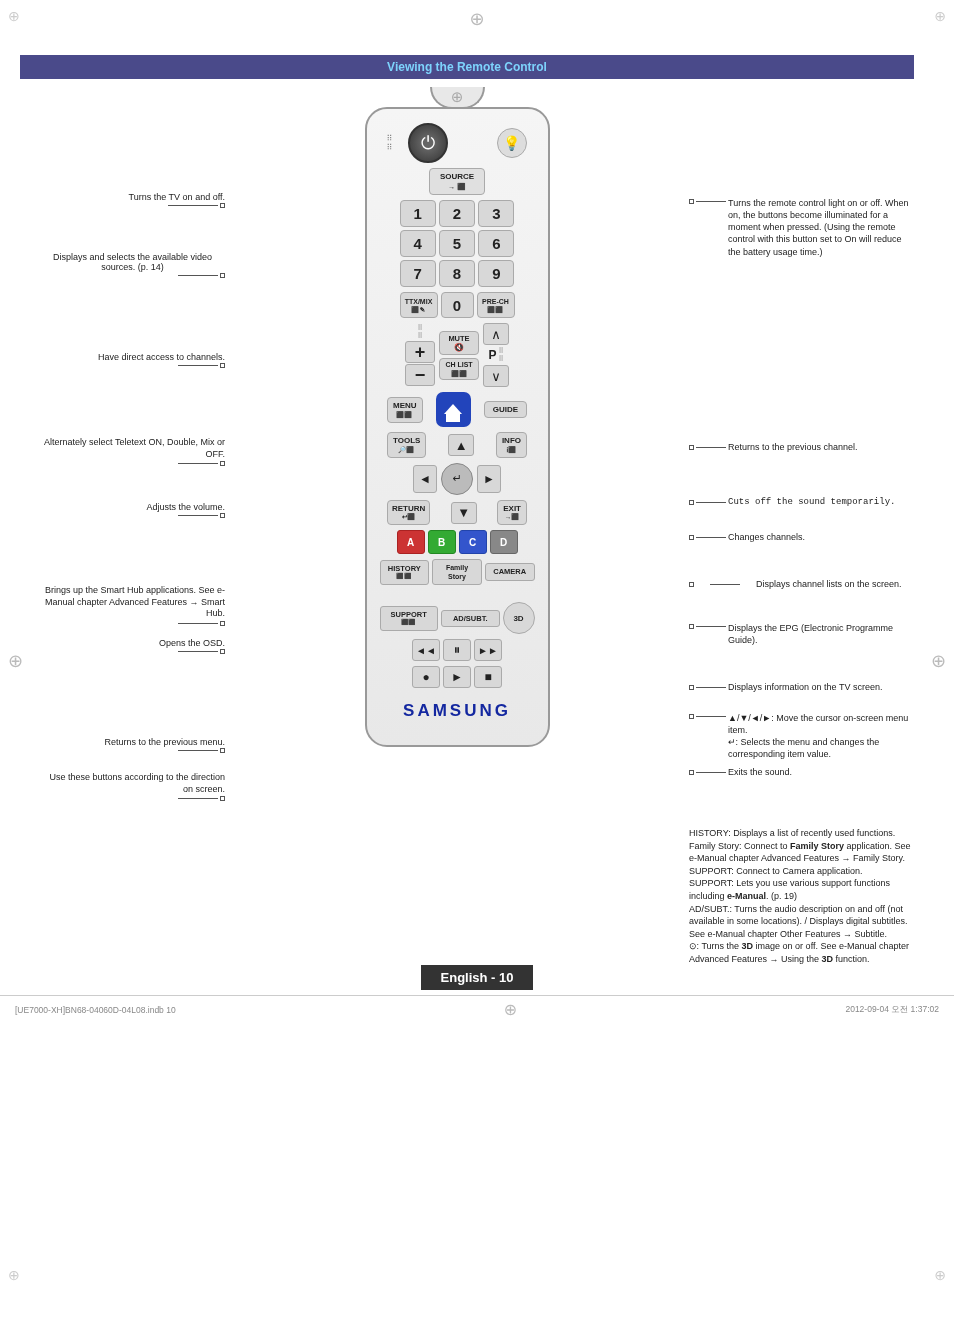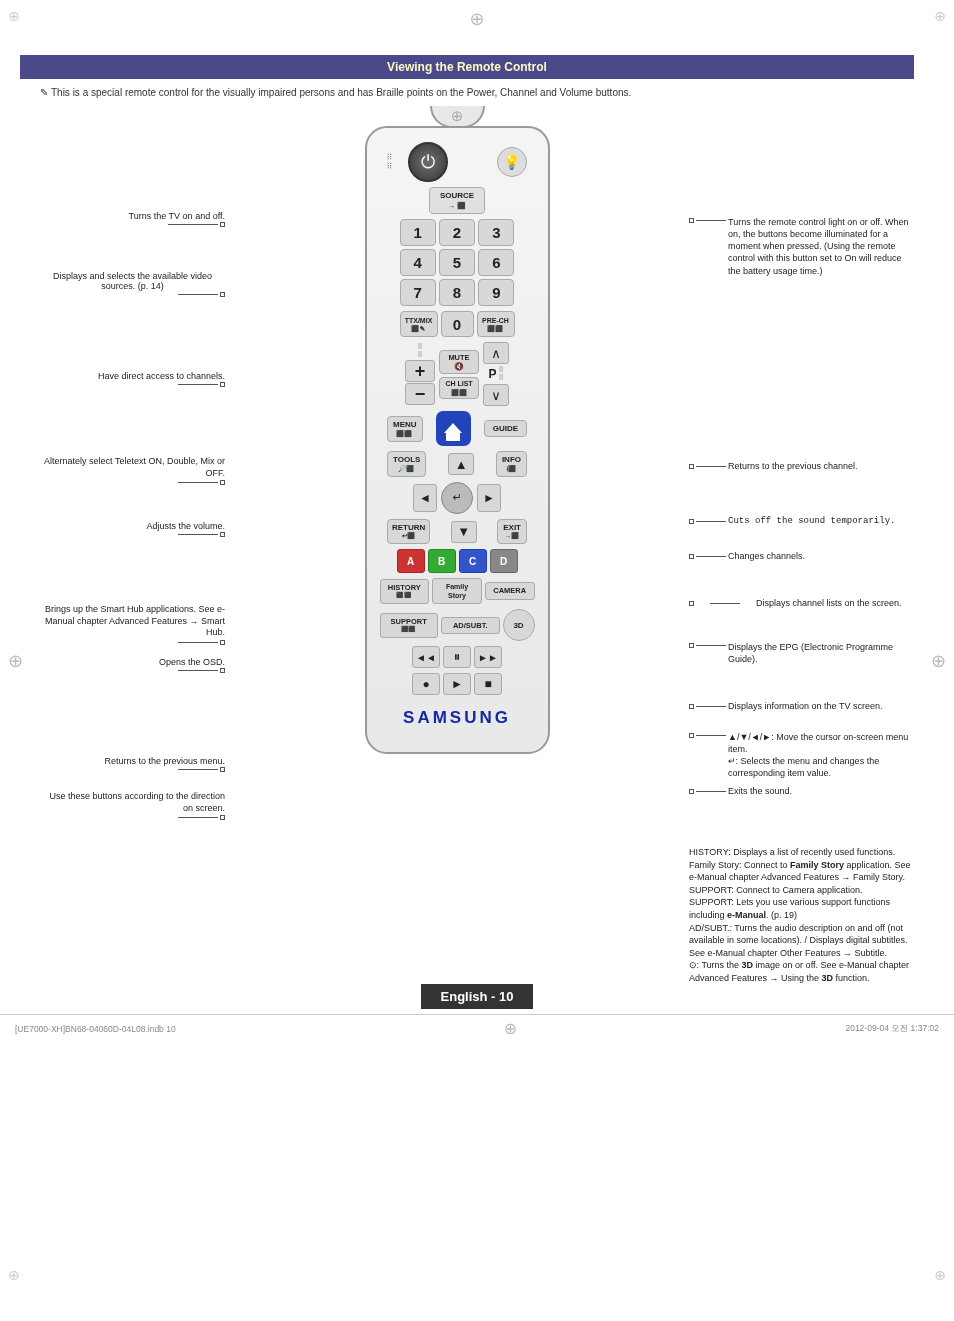--- a/index.html
+++ b/index.html
@@ -22,25 +22,24 @@
   <div style="position:absolute;top:8px;right:8px;font-size:14px;color:#ccc;">⊕</div>
   <div style="position:absolute;bottom:38px;left:8px;font-size:14px;color:#ccc;">⊕</div>
   <div style="position:absolute;bottom:38px;right:8px;font-size:14px;color:#ccc;">⊕</div>
 
   <div style="position:absolute;top:8px;left:50%;transform:translateX(-50%);font-size:18px;color:#bbb;">⊕</div>
 
   <div style="position:absolute;top:50%;left:8px;transform:translateY(-50%);font-size:18px;color:#bbb;">⊕</div>
 
   <div style="position:absolute;top:50%;right:8px;transform:translateY(-50%);font-size:18px;color:#bbb;">⊕</div>
 
-  <div style="background:#4a4a8a;color:#fef9c3;text-align:center;padding:5px 0;font-size:12px;font-weight:bold;margin:55px 40px 8px 20px;">
+  <div style="background:#4a4a8a;color:#7dd3fc;text-align:center;padding:5px 0;font-size:12px;font-weight:bold;margin:55px 40px 8px 20px;">
     <span>Viewing the Remote Control</span>
   </div>
 
-  <div style="font-size:10px;margin:0 40px 8px 40px;color:#333;">✎  This is a special remote control for the visually impaired persons and has Braille points on the Power, Channel and Volume buttons.</div>
 
   <div style="position:relative;margin:0 30px;min-height:870px;display:flex;flex-direction:row;justify-content:space-between;">
 
     <div style="width:195px;position:relative;font-size:9px;">
 
       <div style="position:absolute;top:105px;right:0;text-align:right;width:185px;">
         <span>Turns the TV on and off.</span>
         <div style="display:flex;justify-content:flex-end;align-items:center;margin-top:1px;">
           <div style="width:50px;height:1px;background:#555;margin-right:2px;"></div>
           <div style="width:5px;height:5px;border:1.5px solid #555;background:transparent;"></div>
@@ -248,21 +247,21 @@
             <div style="font-size:6px;">⬛⬛</div>
           </div>
           <div style="background:#d8d8d8;border:1px solid #aaa;border-radius:3px;padding:3px 4px;font-size:7px;font-weight:bold;text-align:center;cursor:pointer;flex:1;line-height:1.3;">
             <div>Family Story</div>
           </div>
           <div style="background:#d8d8d8;border:1px solid #aaa;border-radius:3px;padding:3px 4px;font-size:7.5px;font-weight:bold;text-align:center;cursor:pointer;flex:1;line-height:1.3;">
             <div>CAMERA</div>
           </div>
         </div>
 
-        <div style="display:flex;flex-direction:row;gap:3px;align-items:center;justify-content:center;width:155px;">
+        <div style="display:flex;flex-direction:row;gap:3px;align-items:center;justify-content:center;width:155px;margin-top:12px;">
           <div style="background:#d8d8d8;border:1px solid #aaa;border-radius:3px;padding:3px 4px;font-size:7.5px;font-weight:bold;text-align:center;cursor:pointer;flex:1;line-height:1.3;">
             <div>SUPPORT</div>
             <div style="font-size:6px;">⬛⬛</div>
           </div>
           <div style="background:#d8d8d8;border:1px solid #aaa;border-radius:3px;padding:3px 4px;font-size:7.5px;font-weight:bold;text-align:center;cursor:pointer;flex:1;line-height:1.3;">
             <div>AD/SUBT.</div>
           </div>
           <div style="background:#d8d8d8;border:1px solid #aaa;border-radius:50%;width:32px;height:32px;display:flex;align-items:center;justify-content:center;font-size:8px;font-weight:bold;cursor:pointer;">
             <div>3D</div>
           </div>

